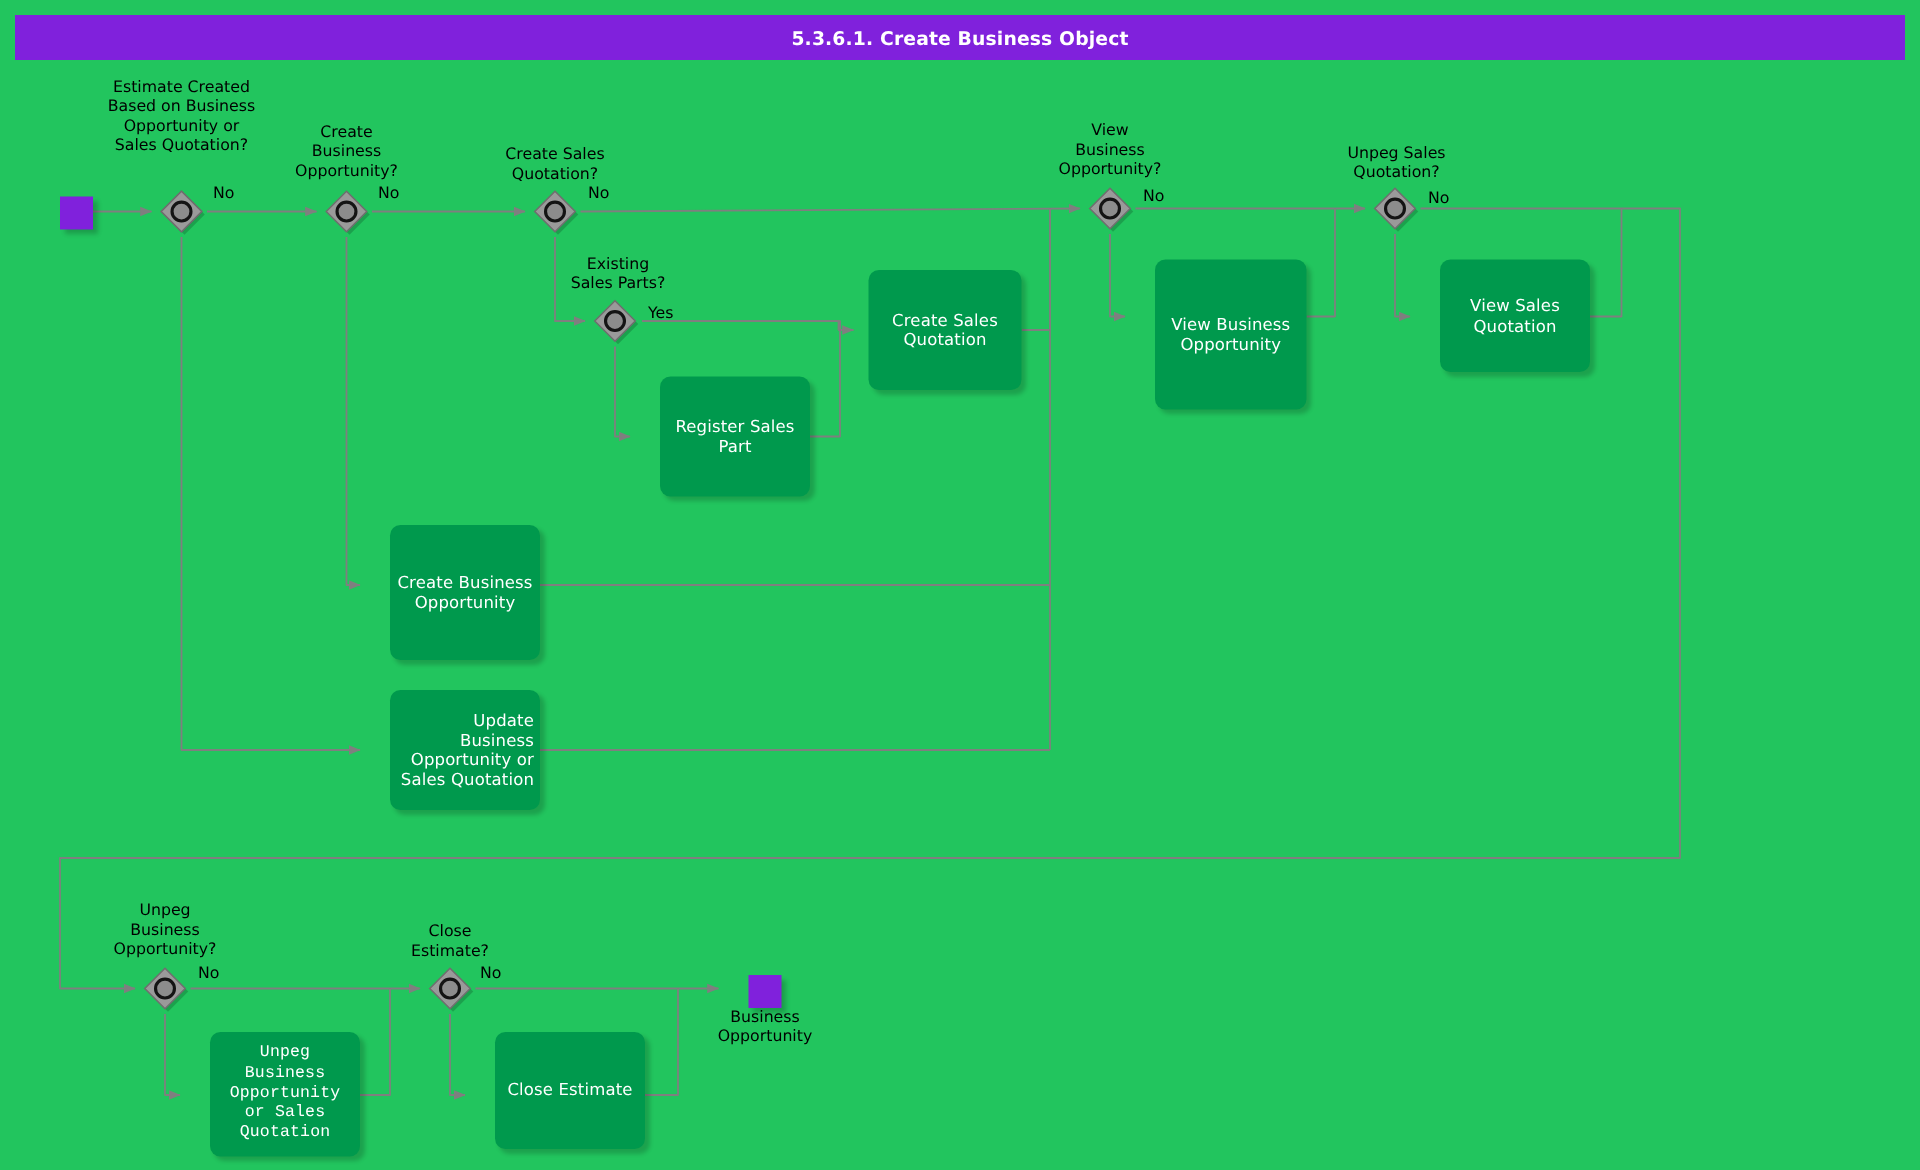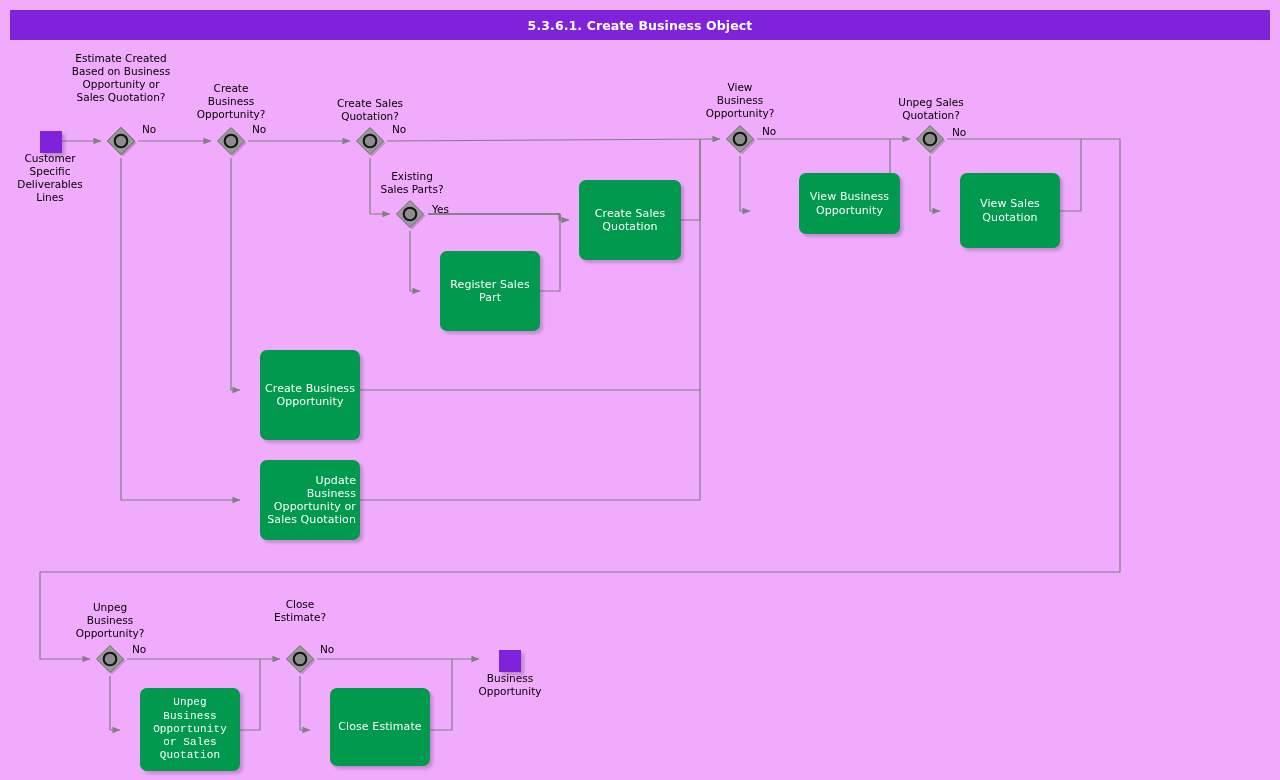--- a/index.html
+++ b/index.html
@@ -12,21 +12,21 @@
     width: 1280px;
     height: 780px;
     font-family: "DejaVu Sans", "Liberation Sans", sans-serif;
     overflow: hidden;
     position: relative;
   }
   #page {
     position: relative;
     width: 1280px;
     height: 780px;
-    background: #f0abfc;
+    background: #22c55e;
   }
   
   #title-bar {
     position: absolute;
     left: 10px;
     top: 10px;
     width: 1260px;
     height: 30px;
     background: #8021DC;
     color: #ffffff;
@@ -173,24 +173,20 @@
 
       <path d="M 317 659 L 479 659" marker-end="url(#arrow)"></path>
 
       <path d="M 300 676 L 300 730 L 310 730" marker-end="url(#arrow)"></path>
 
       <path d="M 430 730 L 452 730 L 452 659"></path>
     </g>
   </svg>
 
   <div class="node event" style="left:40px; top:131px;"></div>
-  <div class="event-label" style="left:0px; top:152px; width:100px;">Customer
-Specific
-Deliverables
-Lines</div>
 
   <div class="node event" style="left:499px; top:650px;"></div>
   <div class="event-label" style="left:455px; top:672px; width:110px;">Business
 Opportunity</div>
 
   <div class="node decision" style="left:104px; top:124px;">
     <svg width="34" height="34" viewBox="0 0 34 34" xmlns="http://www.w3.org/2000/svg">
       <polygon points="17,3.5 30.5,17 17,30.5 3.5,17" fill="#9A9A9A" stroke="#6E6E6E" stroke-width="1" style="filter:none"></polygon>
       <polygon points="19,5.5 32.5,19 19,32.5 5.5,19" fill="rgba(0,0,0,0.18)"></polygon>
       <polygon points="17,3.5 30.5,17 17,30.5 3.5,17" fill="#9A9A9A" stroke="#6E6E6E" stroke-width="1"></polygon>
@@ -272,31 +268,31 @@
 Opportunity?</div>
   <div class="branch-label" style="left:132px; top:643px;">No</div>
 
   <div class="node decision" style="left:283px; top:642px;">
     <svg width="34" height="34" viewBox="0 0 34 34" xmlns="http://www.w3.org/2000/svg">
       <polygon points="19,5.5 32.5,19 19,32.5 5.5,19" fill="rgba(0,0,0,0.18)"></polygon>
       <polygon points="17,3.5 30.5,17 17,30.5 3.5,17" fill="#9A9A9A" stroke="#6E6E6E" stroke-width="1"></polygon>
       <circle cx="17" cy="17" r="6.3" fill="#8C8C8C" stroke="#141414" stroke-width="2.1"></circle>
     </svg>
   </div>
-  <div class="decision-label" style="left:240px; top:598px; width:120px;">Close
+  <div class="decision-label" style="left:240px; top:615px; width:120px;">Close
 Estimate?</div>
   <div class="branch-label" style="left:320px; top:643px;">No</div>
 
   <div class="node task" style="left:440px; top:251px; width:100px; height:80px;">Register Sales
 Part</div>
 
   <div class="node task" style="left:579px; top:180px; width:102px; height:80px;">Create Sales
 Quotation</div>
 
-  <div class="node task" style="left:770px; top:173px; width:101px; height:61px;margin-left:29px;">View Business
+  <div class="node task" style="left:770px; top:173px; width:101px; height:100px;">View Business
 Opportunity</div>
 
   <div class="node task" style="left:960px; top:173px; width:100px; height:75px;">View Sales
 Quotation</div>
 
   <div class="node task" style="left:260px; top:350px; width:100px; height:90px;">Create
 Business
 Opportunity</div>
 
   <div class="node task" style="left:260px; top:460px; width:100px; height:80px;text-align:right;">Update

